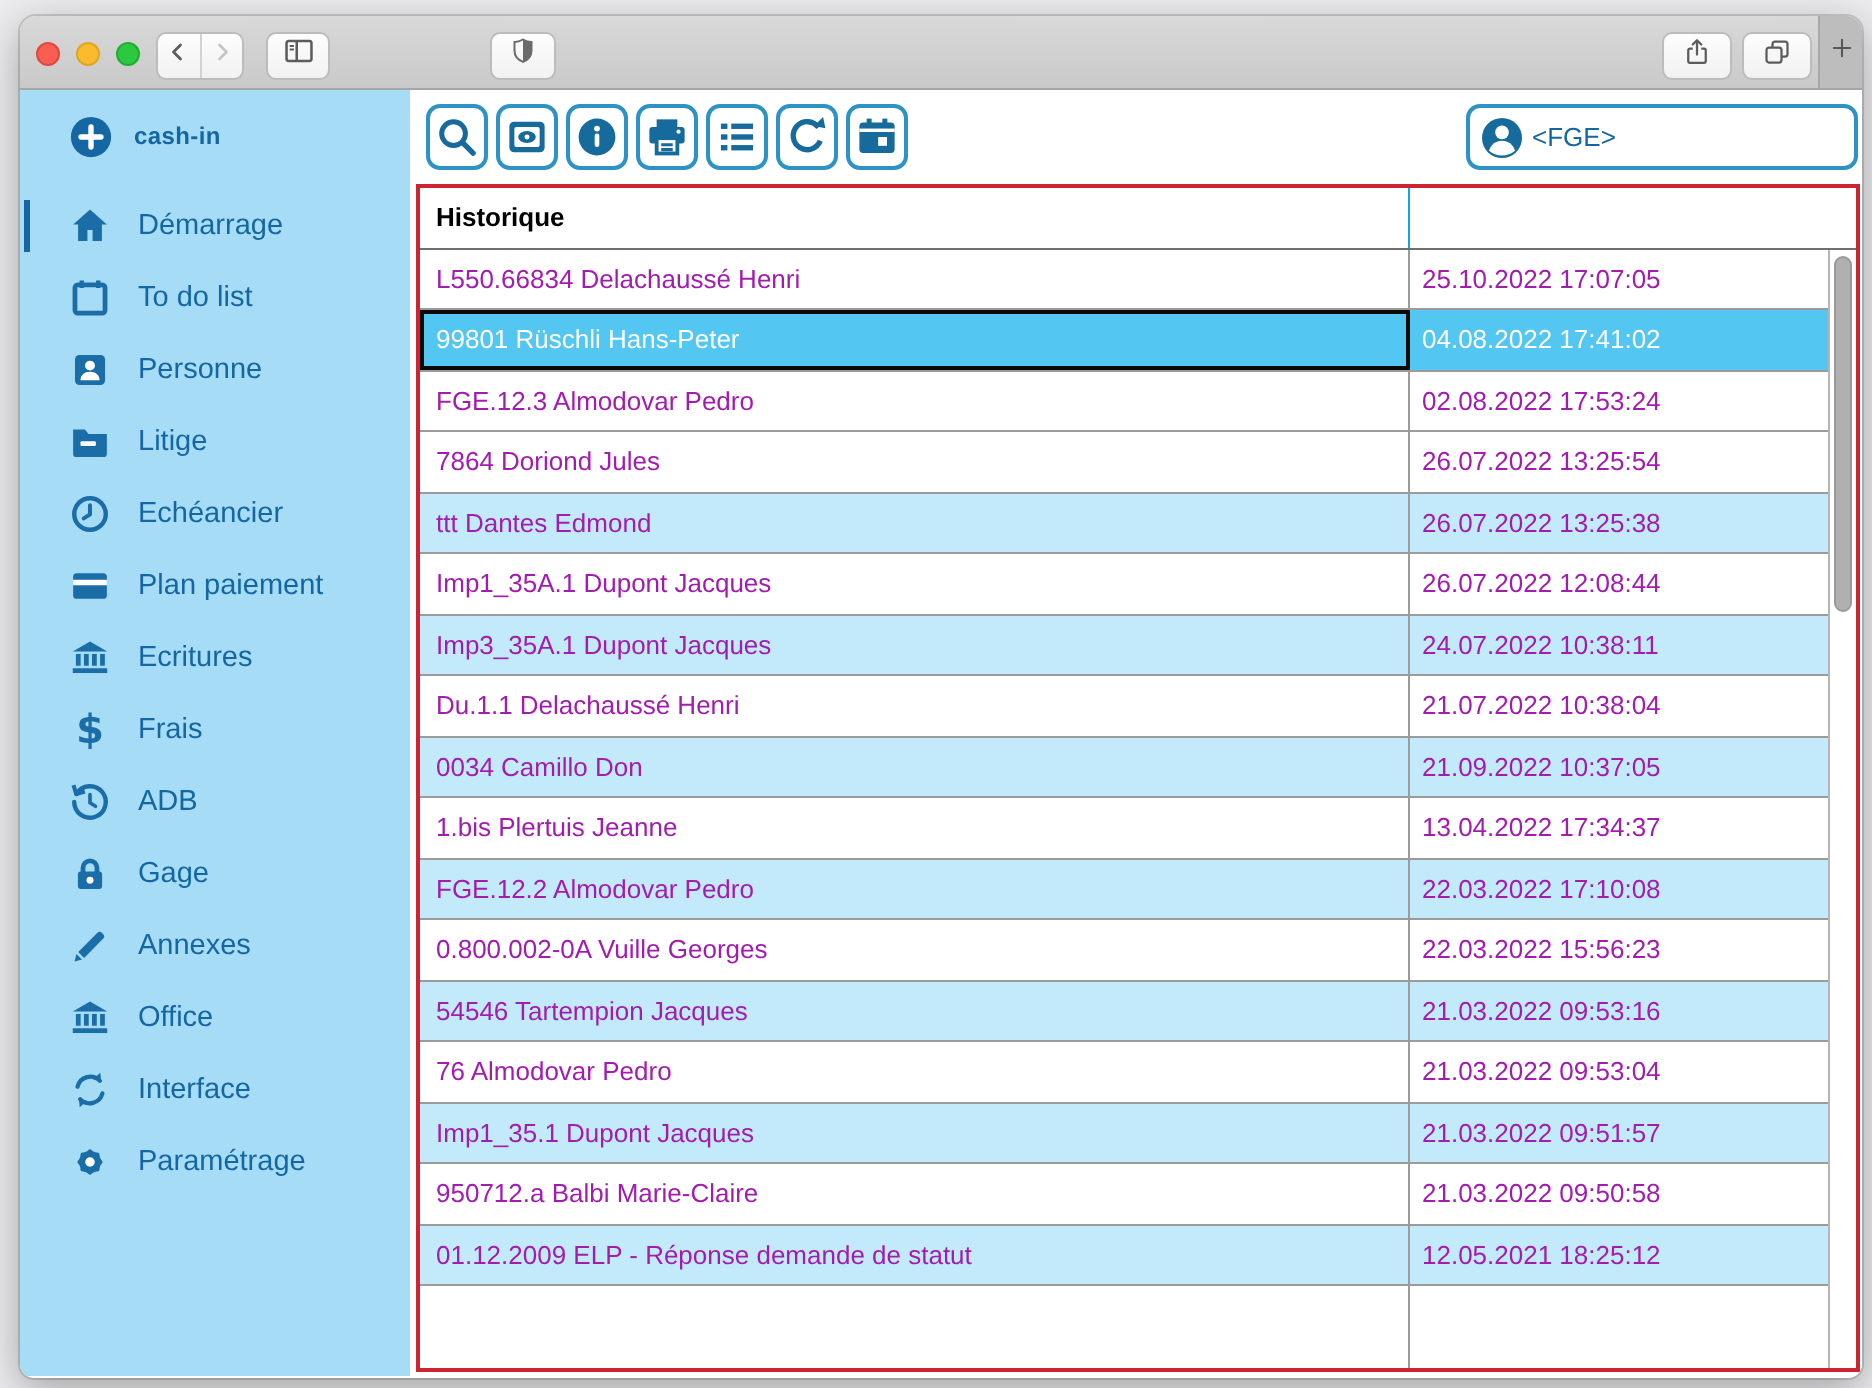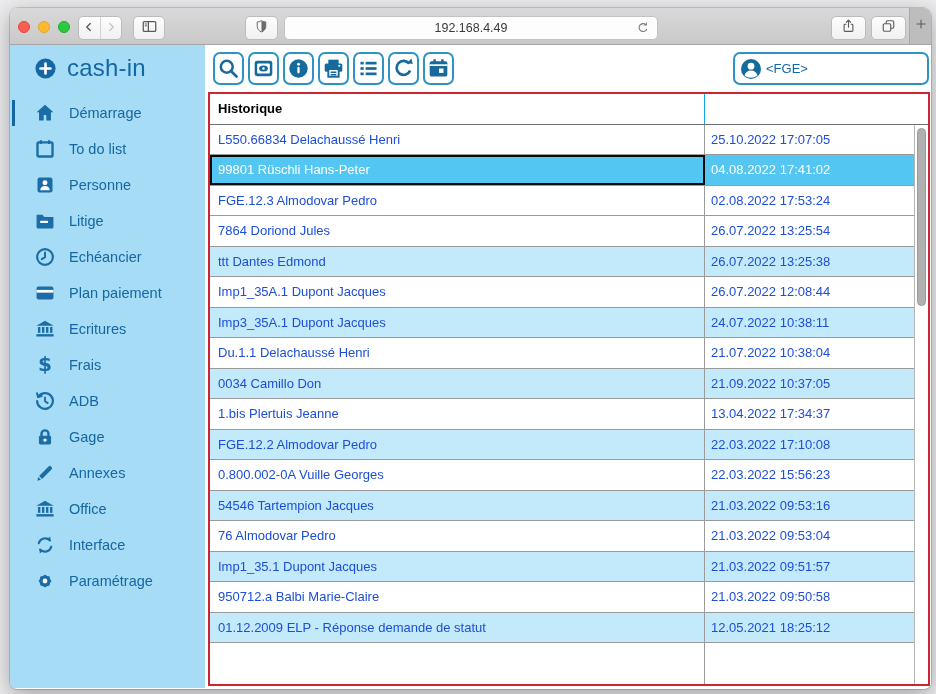--- a/index.html
+++ b/index.html
@@ -45,21 +45,21 @@
                   display:flex; align-items:center; justify-content:center; color:#585858; }
   .newtab-strip svg { width:14px; height:14px; }
 
   
   .content { display:flex; height:643px; }
 
   .sidebar { width:195px; flex-shrink:0; background:var(--sidebar-bg,#a6dcf5); }
   .logo { height:46px; display:flex; align-items:center; gap:10px; padding-left:24px; }
   .logo .logo-icon { width:23px; height:23px; color:var(--accent,#1567a3); }
   .logo .logo-icon svg { width:23px; height:23px; display:block; }
-  .logo-label { font-size:24px; font-weight:normal; color:var(--accent,#1567a3); letter-spacing:.2px; }
+  .logo-label { font-size:12px; font-weight:bold; color:var(--accent,#1567a3); letter-spacing:.2px; }
   .menu { margin-top:4px; }
   .menu-item { position:relative; height:36px; display:flex; align-items:center; gap:13px;
                padding-left:24px; color:var(--accent,#1567a3); font-size:14.5px; cursor:default; }
   .menu-item .icon { width:22px; height:22px; color:#1b6da8; flex-shrink:0; }
   .menu-item .icon svg { width:22px; height:22px; display:block; }
   .menu-item.active::before { content:""; position:absolute; left:2px; top:5px; width:3px;
                height:26px; background:var(--accent,#1567a3); }
 
   .main { flex:1; background:#fff; display:flex; flex-direction:column; position:relative; min-width:0; }
   .toolbar { height:47px; flex-shrink:0; display:flex; align-items:center; gap:4px; padding-left:8px; }
@@ -82,21 +82,21 @@
   .th.date { flex:1;margin-top:47px; }
   .tbody { flex:1; position:relative; overflow:hidden; display:flex; flex-direction:column; }
   .gutter-line { position:absolute; right:13px; top:0; bottom:0; width:1px; background:#b5b5b5; }
   .row { display:flex; height:30.5px; flex-shrink:0; width:calc(100% - 13px);
          border-bottom:1px solid #9b9b9b; background:#fff; }
   .row.stripe { background:var(--row-stripe,#c3eafa); }
   .row.selected { background:var(--row-selected,#53c6f2); }
   .row.selected .cell { color:#fff; }
   .row.selected .cell-hist { outline:2px solid #0a0a0a; outline-offset:-2px; }
   .row.filler { flex:1; border-bottom:none; }
-  .cell { display:flex; align-items:center; font-size:13px; color:#1d4ed8;
+  .cell { display:flex; align-items:center; font-size:13px; color:#a21caf;
           overflow:hidden; white-space:nowrap; }
   .cell-hist { width:495px; border-right:1px solid #9b9b9b; padding:0 8px; }
   .cell-date { flex:1; padding-left:6px; }
   .sb-thumb { position:absolute; right:2px; top:3px; width:9px; height:178px; border-radius:5px;
               background:#b0b0b0; border:1px solid #9a9a9a; }
 </style>
 </head>
 <body>
 
 <div class="desktop">
@@ -125,27 +125,20 @@
               <rect x="3.2" y="5" width="17.6" height="14" rx="1.5"></rect>
               <path d="M10.4 5v14"></path>
               <path d="M5.4 8.4h3M5.4 11h3" stroke-width="1.4"></path>
             </svg></span>
       </div>
       <div class="tb-btn shield-btn">
         <span><svg viewBox="0 0 24 24">
               <path d="M12 2.8c2.4 1.4 4.7 1.9 6.8 1.9v7.1c0 4.3-2.9 7.3-6.8 8.9-3.9-1.6-6.8-4.6-6.8-8.9V4.7c2.1 0 4.4-.5 6.8-1.9z" fill="none" stroke="currentColor" stroke-width="1.6"></path>
               <path d="M12 2.8c2.4 1.4 4.7 1.9 6.8 1.9v7.1c0 4.3-2.9 7.3-6.8 8.9z" fill="currentColor"></path>
             </svg></span>
-      </div>
-      <div class="url-bar">
-        <span class="url-text">192.168.4.49</span>
-        <span class="url-reload"><span><svg viewBox="0 0 24 24" fill="none" stroke="currentColor" stroke-width="1.9">
-                <path d="M18.5 13.5A6.8 6.8 0 1 1 17 6.5"></path>
-                <path d="M17.8 2.5v4.4h-4.4"></path>
-              </svg></span></span>
       </div>
       <div class="tb-btn share-btn">
         <span><svg viewBox="0 0 24 24" fill="none" stroke="currentColor" stroke-width="1.8" stroke-linejoin="round">
               <path d="M8.6 9.2H6.4a1.4 1.4 0 0 0-1.4 1.4v8.6a1.4 1.4 0 0 0 1.4 1.4h11.2a1.4 1.4 0 0 0 1.4-1.4v-8.6a1.4 1.4 0 0 0-1.4-1.4h-2.2"></path>
               <path d="M12 14V2.8M8.6 6 12 2.6 15.4 6" stroke-linecap="round"></path>
             </svg></span>
       </div>
       <div class="tb-btn tabs-btn">
         <span><svg viewBox="0 0 24 24" fill="none" stroke="currentColor" stroke-width="1.8">
               <rect x="8.4" y="3.6" width="12" height="12" rx="2"></rect>

